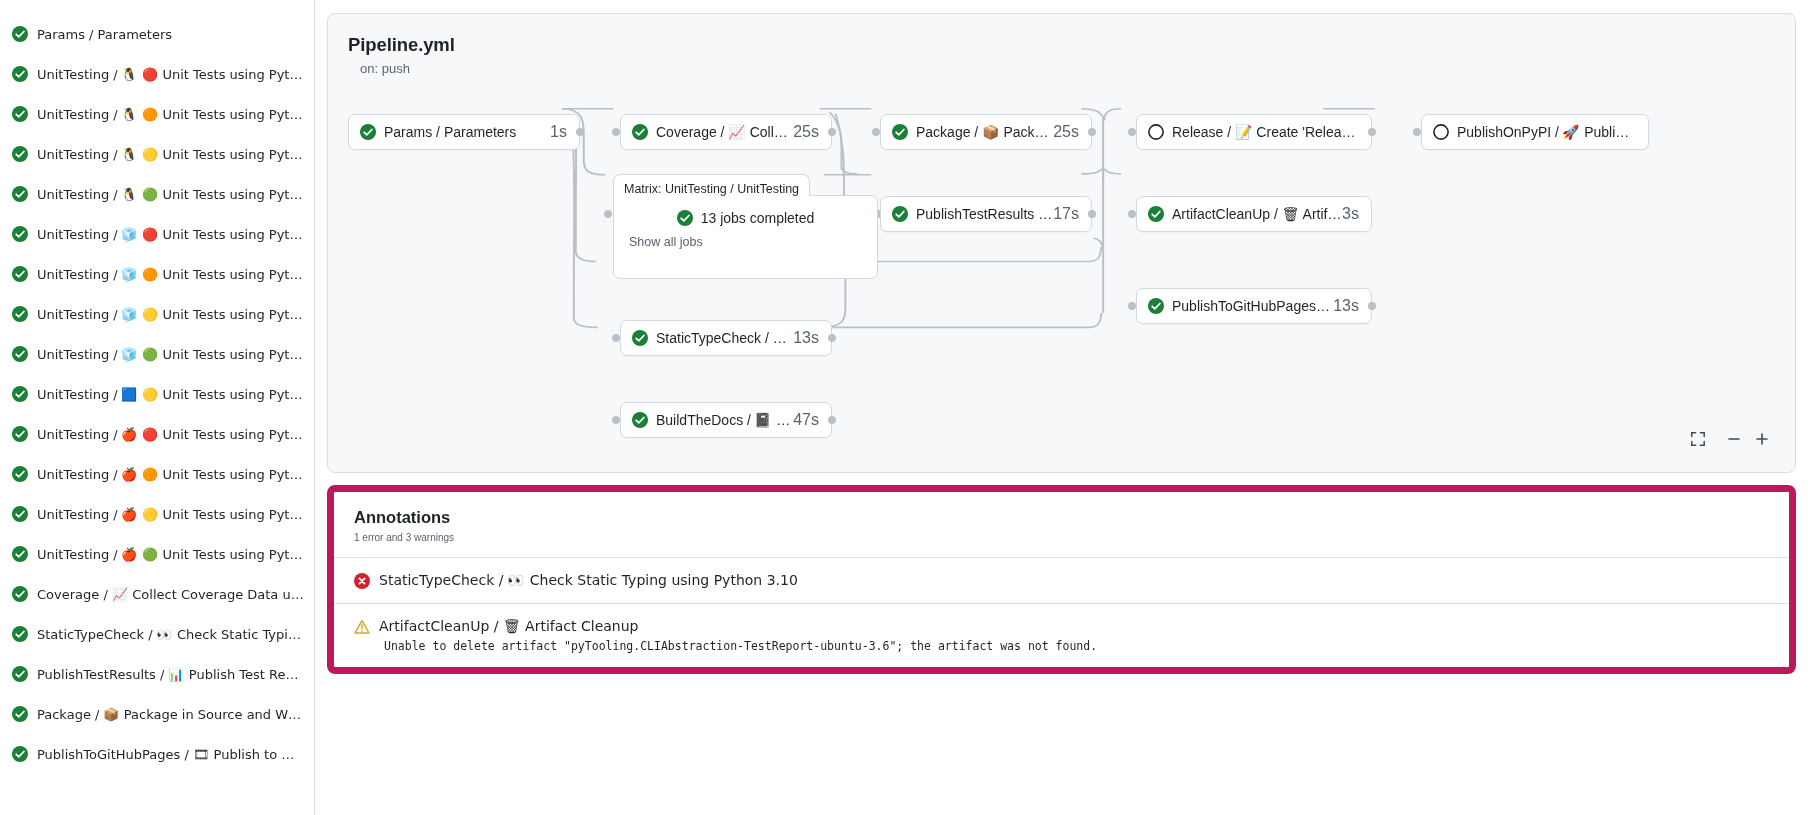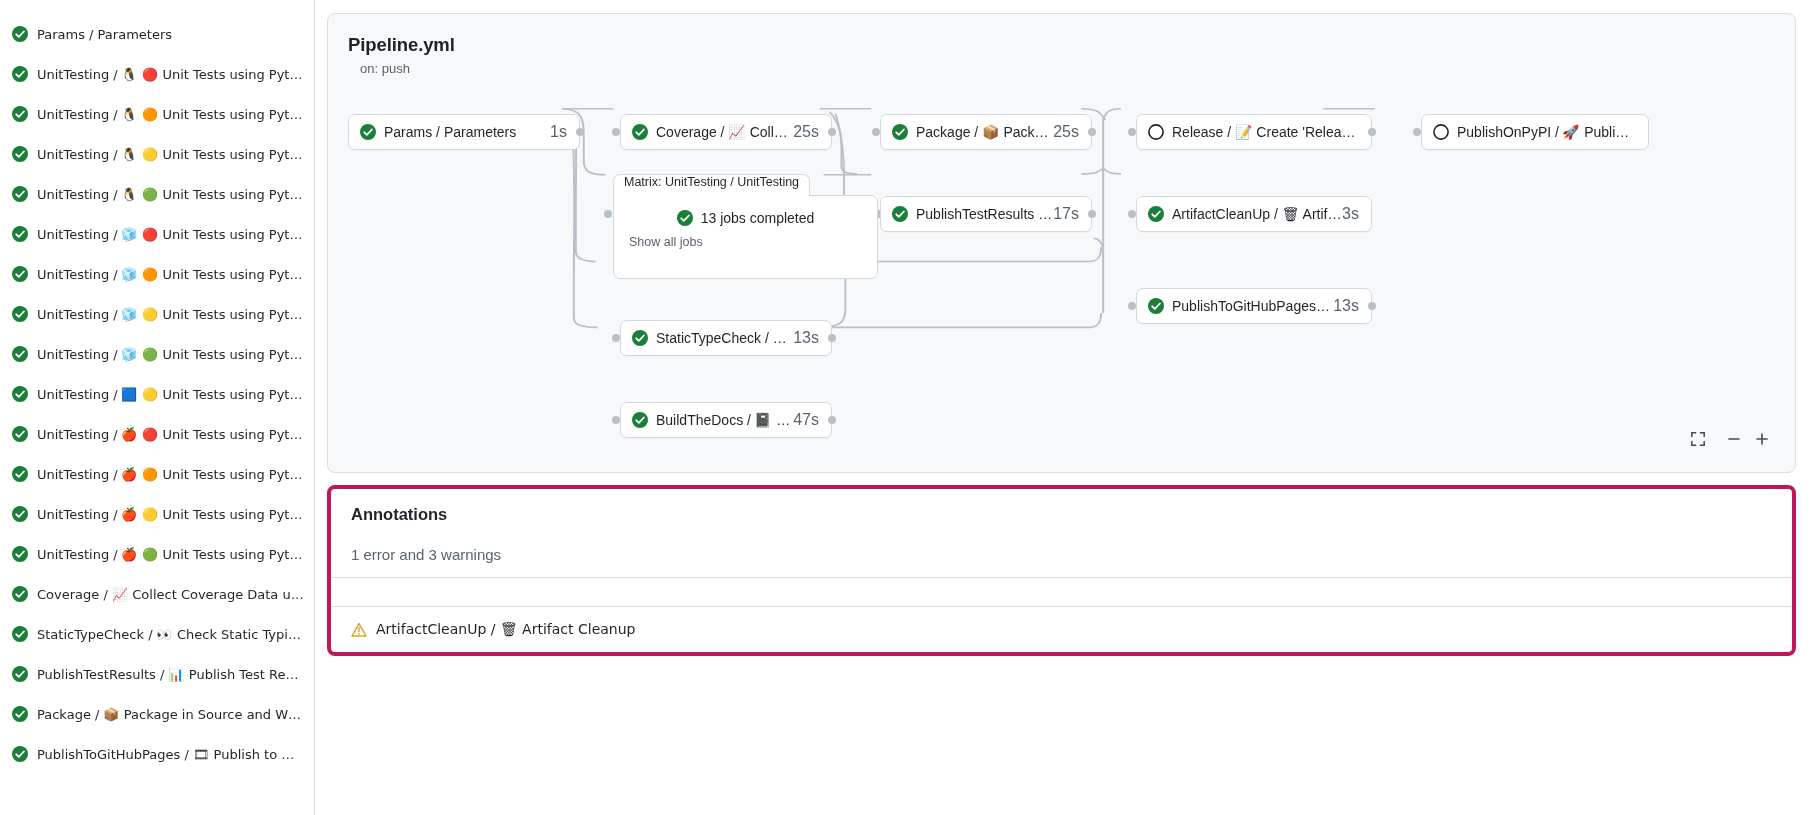--- a/index.html
+++ b/index.html
@@ -87,21 +87,21 @@
   .matrix-wrap { position: absolute; }
   .matrix-tab {
     position: absolute; left: 0; top: 0;
     height: 22px;
     border: 1px solid #d1d9e0;
     border-bottom: none;
     border-radius: 7px 7px 0 0;
     background: #ffffff;
     font-size: 12.5px;
     color: #1f2328;
-    display: flex; align-items: flex-start;
+    display: flex; align-items: flex-end;
     padding: 0 10px;
     z-index: 2;
   }
   .matrix-body {
     position: absolute; left: 0; top: 21px;
     border: 1px solid #d1d9e0;
     border-radius: 0 7px 7px 7px;
     background: #ffffff;
     z-index: 1;
     padding: 14px 14px 12px 14px;
@@ -117,28 +117,28 @@
   .zoom-ctrls { position: absolute; right: 20px; bottom: 20px; display: flex; align-items: center; gap: 10px; }
   .zbtn {
     width: 26px; height: 26px; display: flex; align-items: center; justify-content: center;
     border-radius: 5px; cursor: pointer; color: #424a53;
   }
   .zgroup { display: flex; align-items: center; gap: 2px; }
 
   
   .ann-card {
     margin: 12px 10px 0 12px;
-    border: 4px solid #be185d;
+    border: 7px solid #be185d;
     border-radius: 8px;
     background: #ffffff;
     overflow: hidden;
   }
   .ann-head { padding: 16px 20px 14px 20px; }
   .ann-title { font-size: 16.5px; font-weight: 600; color: #1f2328; }
-  .ann-sub { font-size: 15px; color: #59636e; margin-top: 22px; }
+  .ann-sub { font-size: 10px; color: #59636e; margin-top: 5px; }
   .ann-item { border-top: 1px solid #d8dee4; padding: 14px 20px 14px 20px; }
   .ann-row { display: flex; align-items: flex-start; }
   .ann-ic { flex: 0 0 auto; margin-right: 9px; margin-top: 1px; display: flex; }
   .ann-ttl { font-size: 14px; color: #1f2328; }
   .ann-msg {
     margin-left: 30px; margin-top: 4px;
     font-family: "DejaVu Sans Mono", monospace;
     font-size: 11.5px;
     color: #1f2328;
   }
@@ -539,30 +539,40 @@
       </div>
     </div>
 
     <div class="ann-card">
       <div class="ann-head">
         <div class="ann-title">Annotations</div>
         <div class="ann-sub">1 error and 3 warnings</div>
       </div>
       <div id="ann-list">
           <div class="ann-item">
+            <div class="ann-row">
+              <span class="ann-ic">
+                <svg class="ico" width="16" height="16" viewBox="0 0 16 16">
+                  <circle cx="8" cy="8" r="8" fill="#cf222e"></circle>
+                  <path d="M5.4 5.4 L10.6 10.6 M10.6 5.4 L5.4 10.6" stroke="#fff" stroke-width="1.8" stroke-linecap="round"></path>
+                </svg>
+              </span>
+              <span class="ann-ttl emj">StaticTypeCheck / 👀 Check Static Typing using Python 3.10</span>
+            </div>
           </div>
           <div class="ann-item">
             <div class="ann-row">
               <span class="ann-ic">
                 <svg class="ico" width="16" height="16" viewBox="0 0 16 16">
                   <path d="M8 1.6 L15 14 H1 Z" fill="none" stroke="#d4a72c" stroke-width="1.5" stroke-linejoin="round"></path>
                   <path d="M8 5.8 V9.6" stroke="#d4a72c" stroke-width="1.5" stroke-linecap="round"></path>
                   <circle cx="8" cy="11.8" r="0.9" fill="#d4a72c"></circle>
                 </svg>
               </span>
               <span class="ann-ttl emj">ArtifactCleanUp / 🗑 Artifact Cleanup</span>
             </div>
+            <div class="ann-msg">Unable to delete artifact "pyTooling.CLIAbstraction-TestReport-ubuntu-3.6"; the artifact was not found.</div>
           </div>
         </div>
     </div>
 
   </div>
 </div>
 
 </body></html>

